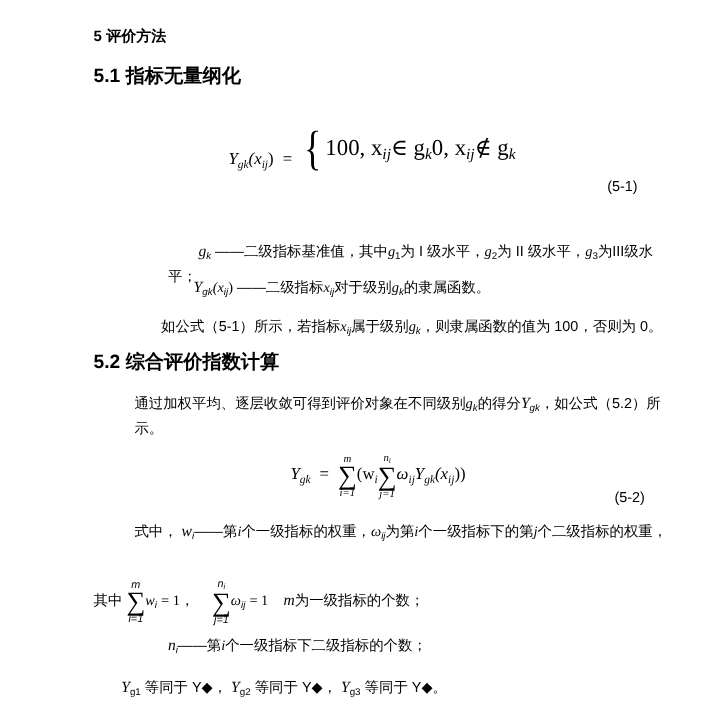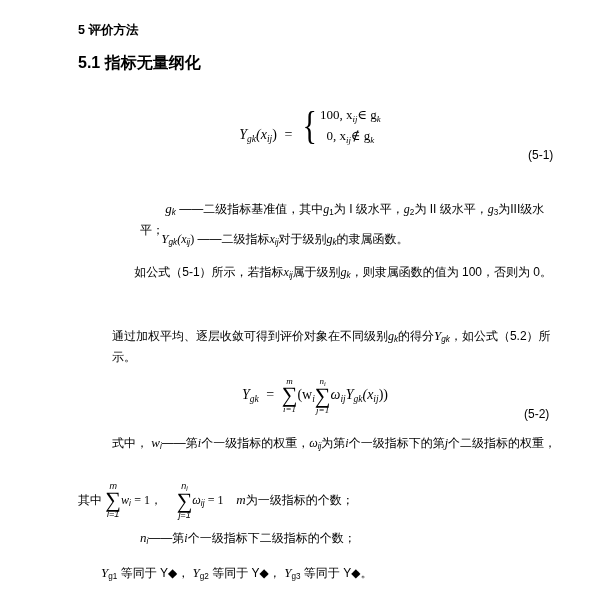--- a/index.html
+++ b/index.html
@@ -62,23 +62,23 @@
   }
   .brace {
     font-size: 40px;
     font-family: "Liberation Serif", "DejaVu Serif", serif;
     line-height: 0.95;
     transform: scaleX(0.75);
     margin-right: 1px;
   }
   .cases-rows {
     display: inline-flex;
-    flex-direction: column;
+    flex-direction: row;
     justify-content: center;
-    font-size: 13px;
+    font-size: 19px;
     line-height: 1.55;
   }
   .sigma {
     font-size: 22px;
     font-family: "Liberation Serif", "DejaVu Serif", serif;
     line-height: 0.85;
   }
   .sum-lim {
     font-size: 9px;
     font-style: italic;
@@ -120,59 +120,63 @@
         <span>
           <span class="mn">100, x</span><span class="sub">ij</span><span class="mn">∈ g</span><span class="sub">k</span>
         </span>
         <span>
           <span class="mn">0, x</span><span class="sub">ij</span><span class="mn">∉ g</span><span class="sub">k</span>
         </span>
       </span>
     </span>
   </div>
 
-  <div class="abs eqnum" style="left:528px; top:148px;text-align:right;">(5-1)</div>
+  <div class="abs eqnum" style="left:506px; top:148px;text-align:right;">(5-1)</div>
 
 
   <div class="abs para" style="left:140px; top:198px; width:420px;">
     <span style="display:inline-block; width:22px;"></span>
     <span class="mi" style="font-size:13px;">g</span><span class="sub">k</span>
     <span>——二级指标基准值，其中</span><span class="mi">g</span><span class="sub-up">1</span><span>为 I 级水平，</span><span class="mi">g</span><span class="sub-up">2</span><span>为 II 级水平，</span><span class="mi">g</span><span class="sub-up">3</span><span>为III级水平；</span>
   </div>
 
   <div class="abs para" style="left:140px; top:228px; width:420px;">
     <span style="display:inline-block; width:18px;"></span>
     <span class="mi" style="font-size:13px;">Y</span><span class="sub">gk</span><span class="mi">(x</span><span class="sub">ij</span><span class="mn">)</span>
     <span>——二级指标</span><span class="mi">x</span><span class="sub">ij</span><span>对于级别</span><span class="mi">g</span><span class="sub">k</span><span>的隶属函数。</span>
   </div>
 
   <div class="abs para" style="left:112px; top:262px; width:440px;text-align:right;">
     <span>如公式（5-1）所示，若指标</span><span class="mi">x</span><span class="sub">ij</span><span>属于级别</span><span class="mi">g</span><span class="sub">k</span><span>，则隶属函数的值为 100，否则为 0。</span>
   </div>
 
+  <div class="abs h3" style="left:78px; top:292px;">
+    <span>5.2</span>
+    <span>综合评价指数计算</span>
+  </div>
 
   <div class="abs para" style="left:112px; top:325px; width:440px;">
     <span>通过加权平均、逐层收敛可得到评价对象在不同级别</span><span class="mi">g</span><span class="sub">k</span><span>的得分</span><span class="mi" style="font-size:13px;">Y</span><span class="sub">gk</span><span>，如公式（5.2）所示。</span>
   </div>
 
   <div class="abs eqbox" style="left:150px; top:377px; width:330px;">
     <span class="mi">Y</span><span class="sub">gk</span>
     <span class="mn" style="margin:0 4px;">=</span>
     <span class="inline-sum">
       <span class="sum-lim">m</span>
       <span class="sigma">∑</span>
       <span class="sum-lim">i=1</span>
     </span><span class="mn">(w</span><span class="sub">i</span><span class="inline-sum">
       <span class="sum-lim"><span>n</span><span style="font-size:0.7em; vertical-align:-0.25em;">i</span></span>
       <span class="sigma">∑</span>
       <span class="sum-lim">j=1</span>
     </span><span class="mi">ω</span><span class="sub">ij</span><span class="mi">Y</span><span class="sub">gk</span><span class="mi">(x</span><span class="sub">ij</span><span class="mn">))</span>
   </div>
 
-  <div class="abs eqnum" style="left:512px; top:407px;margin-left:12px;">(5-2)</div>
+  <div class="abs eqnum" style="left:512px; top:407px;">(5-2)</div>
 
   <div class="abs para" style="left:112px; top:432px; width:450px;">
     <span>式中，</span>
     <span class="mi" style="font-size:13px;">w</span><span class="sub">i</span><span>——第</span><span class="mi">i</span><span>个一级指标的权重，</span><span class="mi">ω</span><span class="sub">ij</span><span>为第</span><span class="mi">i</span><span>个一级指标下的第</span><span class="mi">j</span><span>个二级指标的权重，</span>
   </div>
 
   <div class="abs para" style="left:78px; top:482px; width:470px;">
     <span>其中</span>
     <span class="inline-sum">
       <span class="sum-lim">m</span>

